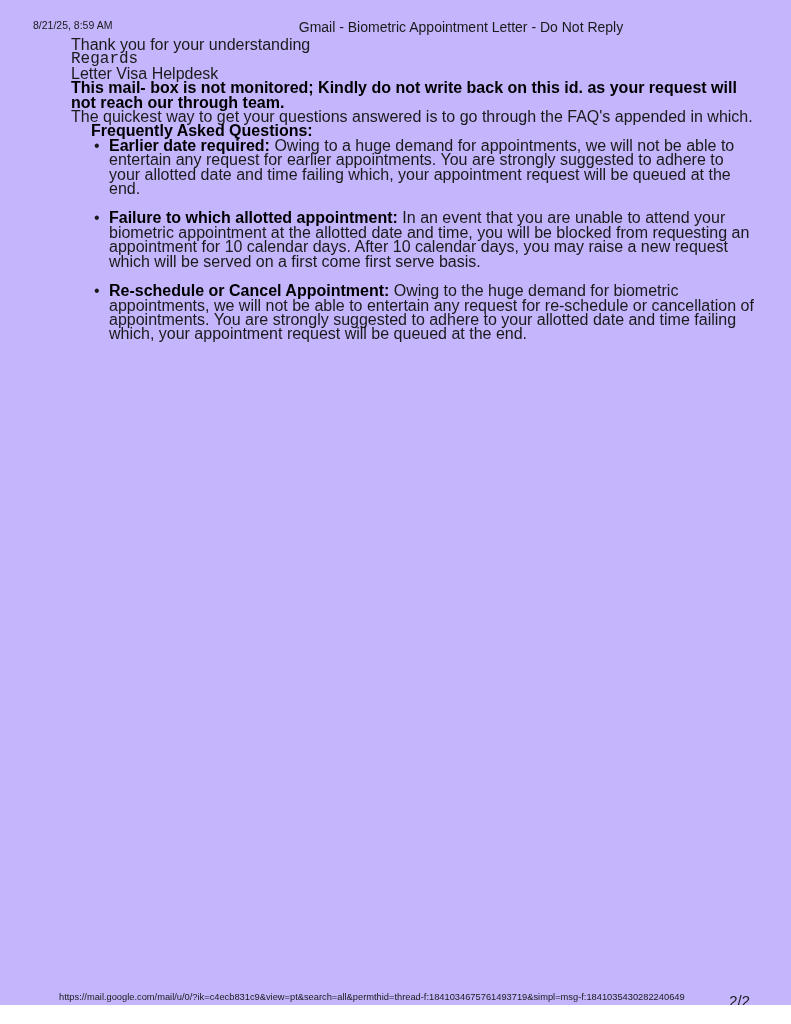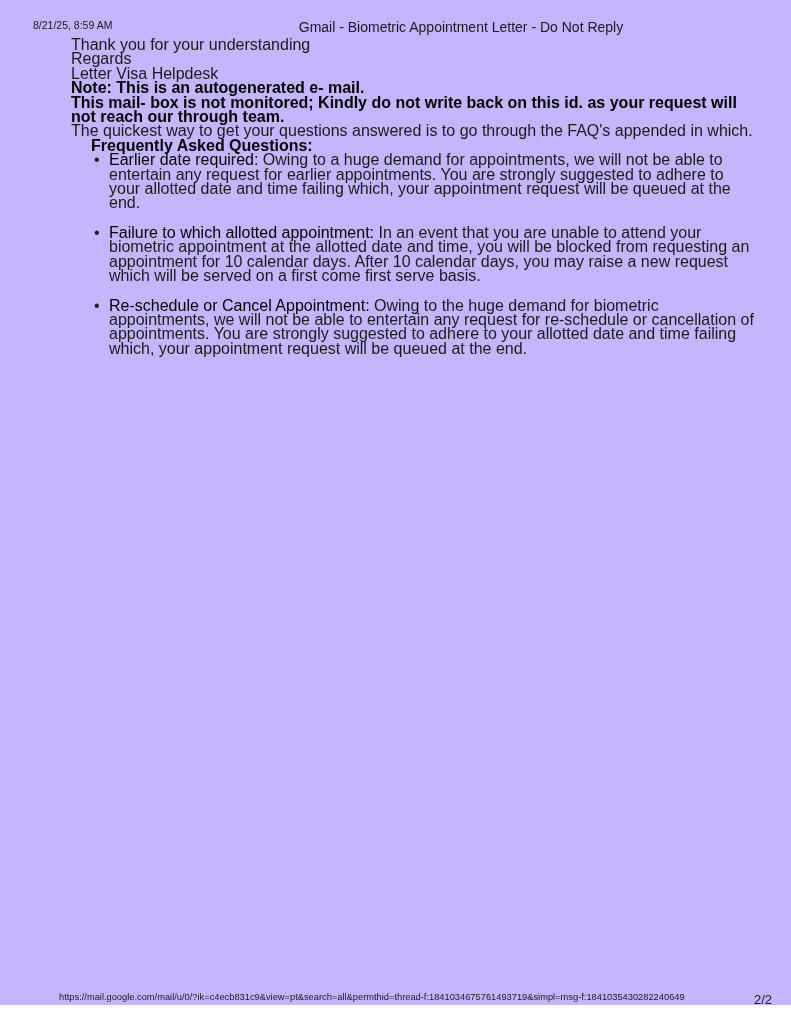--- a/index.html
+++ b/index.html
@@ -36,77 +36,76 @@
   .content {
     position: absolute;
     left: 71px;
     top: 38px;
     width: 688px;
     font-size: 16px;
     line-height: 14.4px;
   }
   .content p { margin: 0; }
   .p-thanks   { margin-bottom: 28px; }
-  .p-regards  { margin-bottom: 0; }
+  .p-regards  { margin-bottom: 0; font-family: Liberation Mono, monospace; }
   .p-signature{ margin-bottom: 14px; }
   .p-note     { margin-bottom: 16px; font-weight: 700; color: #000; }
   .p-monitor  { margin-bottom: 18px; font-weight: 700; color: #000; }
   .p-intro    { margin-bottom: 13px; }
   .p-faq-head { margin-bottom: 14px; font-weight: 700; color: #000; padding-left: 20px; }
   ul.faq-list {
     list-style: none;
     margin: 0;
     padding: 0;
   }
   ul.faq-list li {
     position: relative;
     padding-left: 38px;
     margin: 0 0 15px 0;
   }
   ul.faq-list li .bullet-dot {
     position: absolute;
     left: 23px;
     top: 0;
   }
-  .faq-label { font-weight: 400; color: #000; }
+  .faq-label { font-weight: 700; color: #000; }
   .print-footer-url {
     position: absolute;
     left: 31px;
     top: 992px;
     font-size: 9.3px;
     color: #1a1a1a;
     white-space: nowrap;
     padding-left: 28px;
   }
   .print-footer-page {
     position: absolute;
-    right: 19px;
+    right: 41px;
     top: 992px;
-    font-size: 13px;
+    font-size: 15px;
     color: #1a1a1a;
   }
 </style>
 </head>
 <body>
 
 <div class="page">
 
   <div class="print-header-date">8/21/25, 8:59 AM</div>
 
   <div class="print-header-title">Gmail - Biometric Appointment Letter - Do Not Reply</div>
 
   <div class="content">
 
     <p class="p-thanks">Thank you for your understanding</p>
 
     <p class="p-regards">Regards</p>
 
     <p class="p-signature">Letter Visa Helpdesk</p>
 
-    <p class="p-note">Note: This is an autogenerated e- mail.</p>
 
     <p class="p-monitor">This mail- box is not monitored; Kindly do not write back on this id. as your request will not reach our through team.</p>
 
     <p class="p-intro">The quickest way to get your questions answered is to go through the FAQ's appended in which.</p>
 
     <p class="p-faq-head">Frequently Asked Questions:</p>
 
     <ul class="faq-list">
       <li>
         <span class="bullet-dot">•</span>

